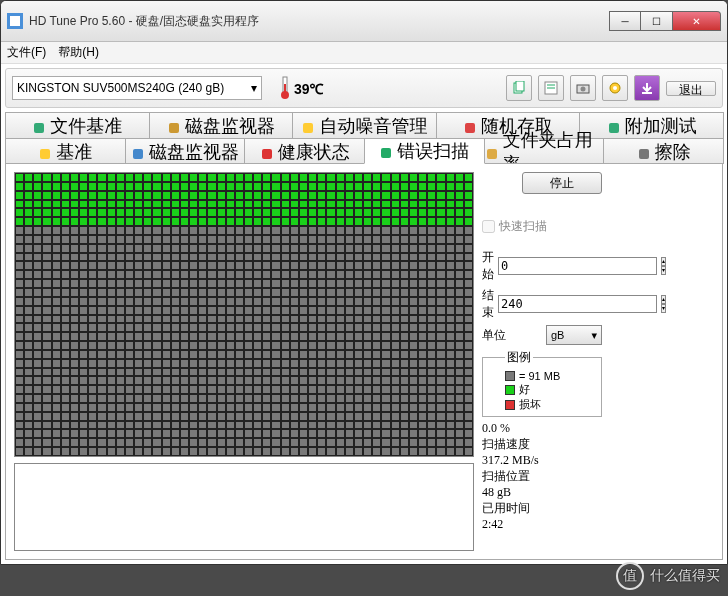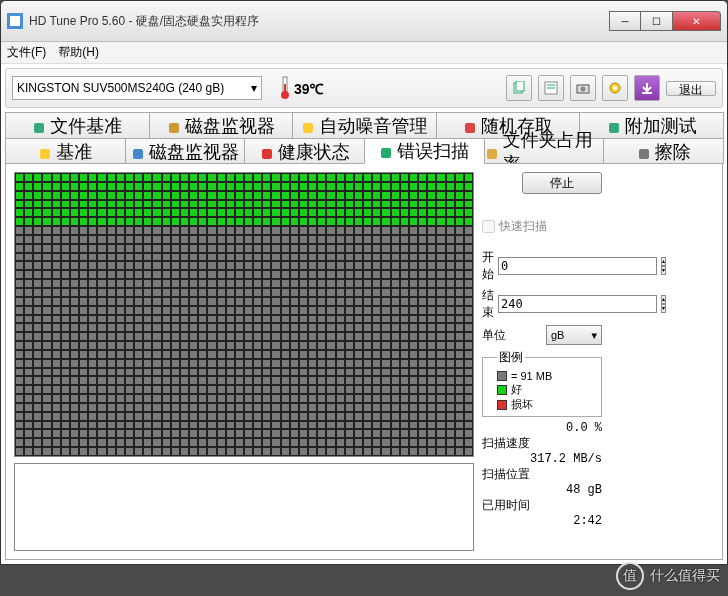--- a/index.html
+++ b/index.html
@@ -38,26 +38,26 @@
 .side { width: 120px; display: flex; flex-direction: column; gap: 4px; font-size: 12px; }
 .btn { height: 22px; border: 1px solid #888; background: linear-gradient(#fafafa, #e0e0e0); border-radius: 3px; font-size: 12px; cursor: pointer; margin-left: 40px; }
 .btn[disabled] { color: #aaa; }
 .chk-row { display: flex; align-items: center; gap: 4px; color: #888; margin-top: 20px; }
 .field-row { display: flex; align-items: center; gap: 4px; }
 .field-row label { width: 32px; }
 .num-input { flex: 1; height: 18px; border: 1px solid #888; padding: 0 2px; font-size: 12px; font-family: monospace; }
 .spin { width: 14px; display: flex; flex-direction: column; }
 .spin div { height: 9px; border: 1px solid #888; background: #eee; font-size: 6px; text-align: center; line-height: 6px; cursor: pointer; }
 .unit-sel { width: 56px; height: 20px; border: 1px solid #888; background: linear-gradient(#fafafa, #e0e0e0); font-size: 11px; font-family: monospace; padding: 0 4px; display: flex; align-items: center; justify-content: space-between; cursor: pointer; }
-.fieldset { border: 1px solid #aaa; padding: 4px 14px; font-size: 12px; }
+.fieldset { border: 1px solid #aaa; padding: 4px 22px; font-size: 12px; }
 .fieldset legend { font-size: 12px; padding: 0 2px; }
 .legend-row { display: flex; align-items: center; gap: 4px; font-size: 11px; }
 .sq { width: 10px; height: 10px; border: 1px solid #333; }
 .stat-block div { font-size: 12px; }
-.stat-val { text-align: right; font-family: Liberation Mono, monospace; font-size: 12px; }
+.stat-val { text-align: left; font-family: Liberation Serif, serif; font-size: 12px; }
 .watermark { position: absolute; right: 8px; bottom: 6px; color: #ddd; font-size: 14px; display: flex; align-items: center; gap: 6px; text-shadow: 0 0 2px #000; }
 .watermark .crown { width: 28px; height: 28px; border: 2px solid #ddd; border-radius: 50%; display: flex; align-items: center; justify-content: center; font-size: 14px; }
 </style>
 </head>
 <body>
 
 <div class="window">
   <div class="titlebar">
     <svg class="icon" viewBox="0 0 16 16">
         <rect width="16" height="16" fill="#4a90d9"></rect>

